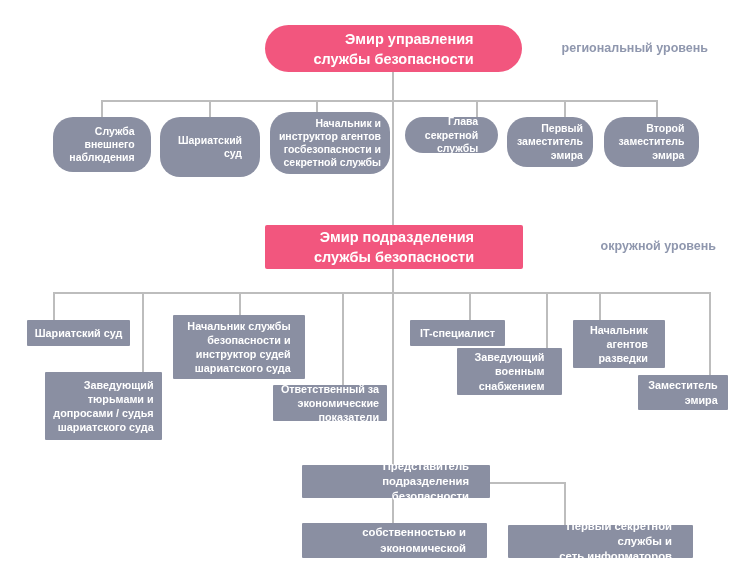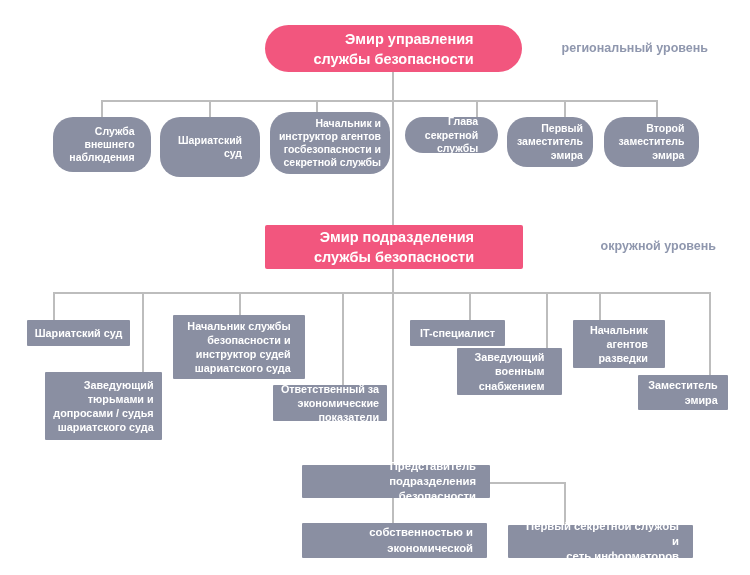--- a/index.html
+++ b/index.html
@@ -13,21 +13,21 @@
   .node{
     position:absolute;display:flex;align-items:center;justify-content:center;
     text-align:right;color:#ffffff;font-weight:700;box-sizing:border-box;
     background:#8A8FA2;white-space:pre-line;
   }
   .pink{background:#F2567E;font-size:14.5px;line-height:1.38;}
   .root-pill{border-radius:24px;}
   .droot-rect{border-radius:2px;}
   .pill{border-radius:20px;font-size:10.5px;line-height:1.24;padding:3px 6px;}
   .rect{border-radius:1px;font-size:10.8px;line-height:1.3;padding:3px 4px;}
-  .big-rect{border-radius:1px;font-size:11.3px;line-height:1.35;padding:3px 14px;}
+  .big-rect{border-radius:1px;font-size:11.3px;line-height:1.35;padding:3px 21px;}
   .lvl-label{
     position:absolute;color:#8F97AE;font-weight:700;font-size:12.5px;
     width:160px;text-align:right;white-space:nowrap;
   }
 </style>
 </head>
 <body>
 
 <div class="stage">
 

